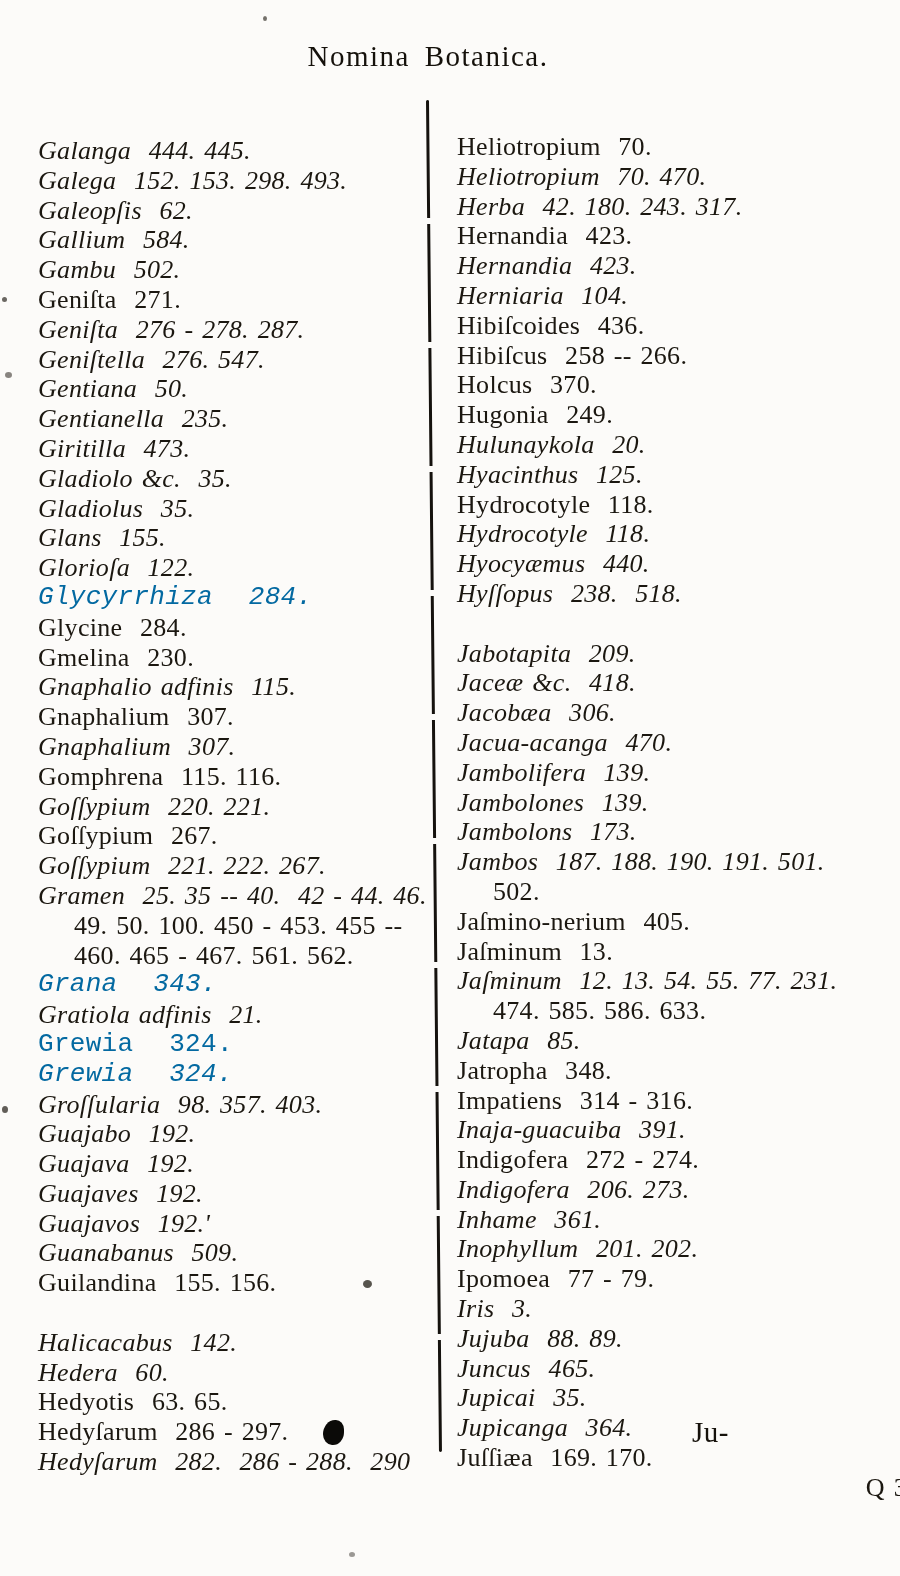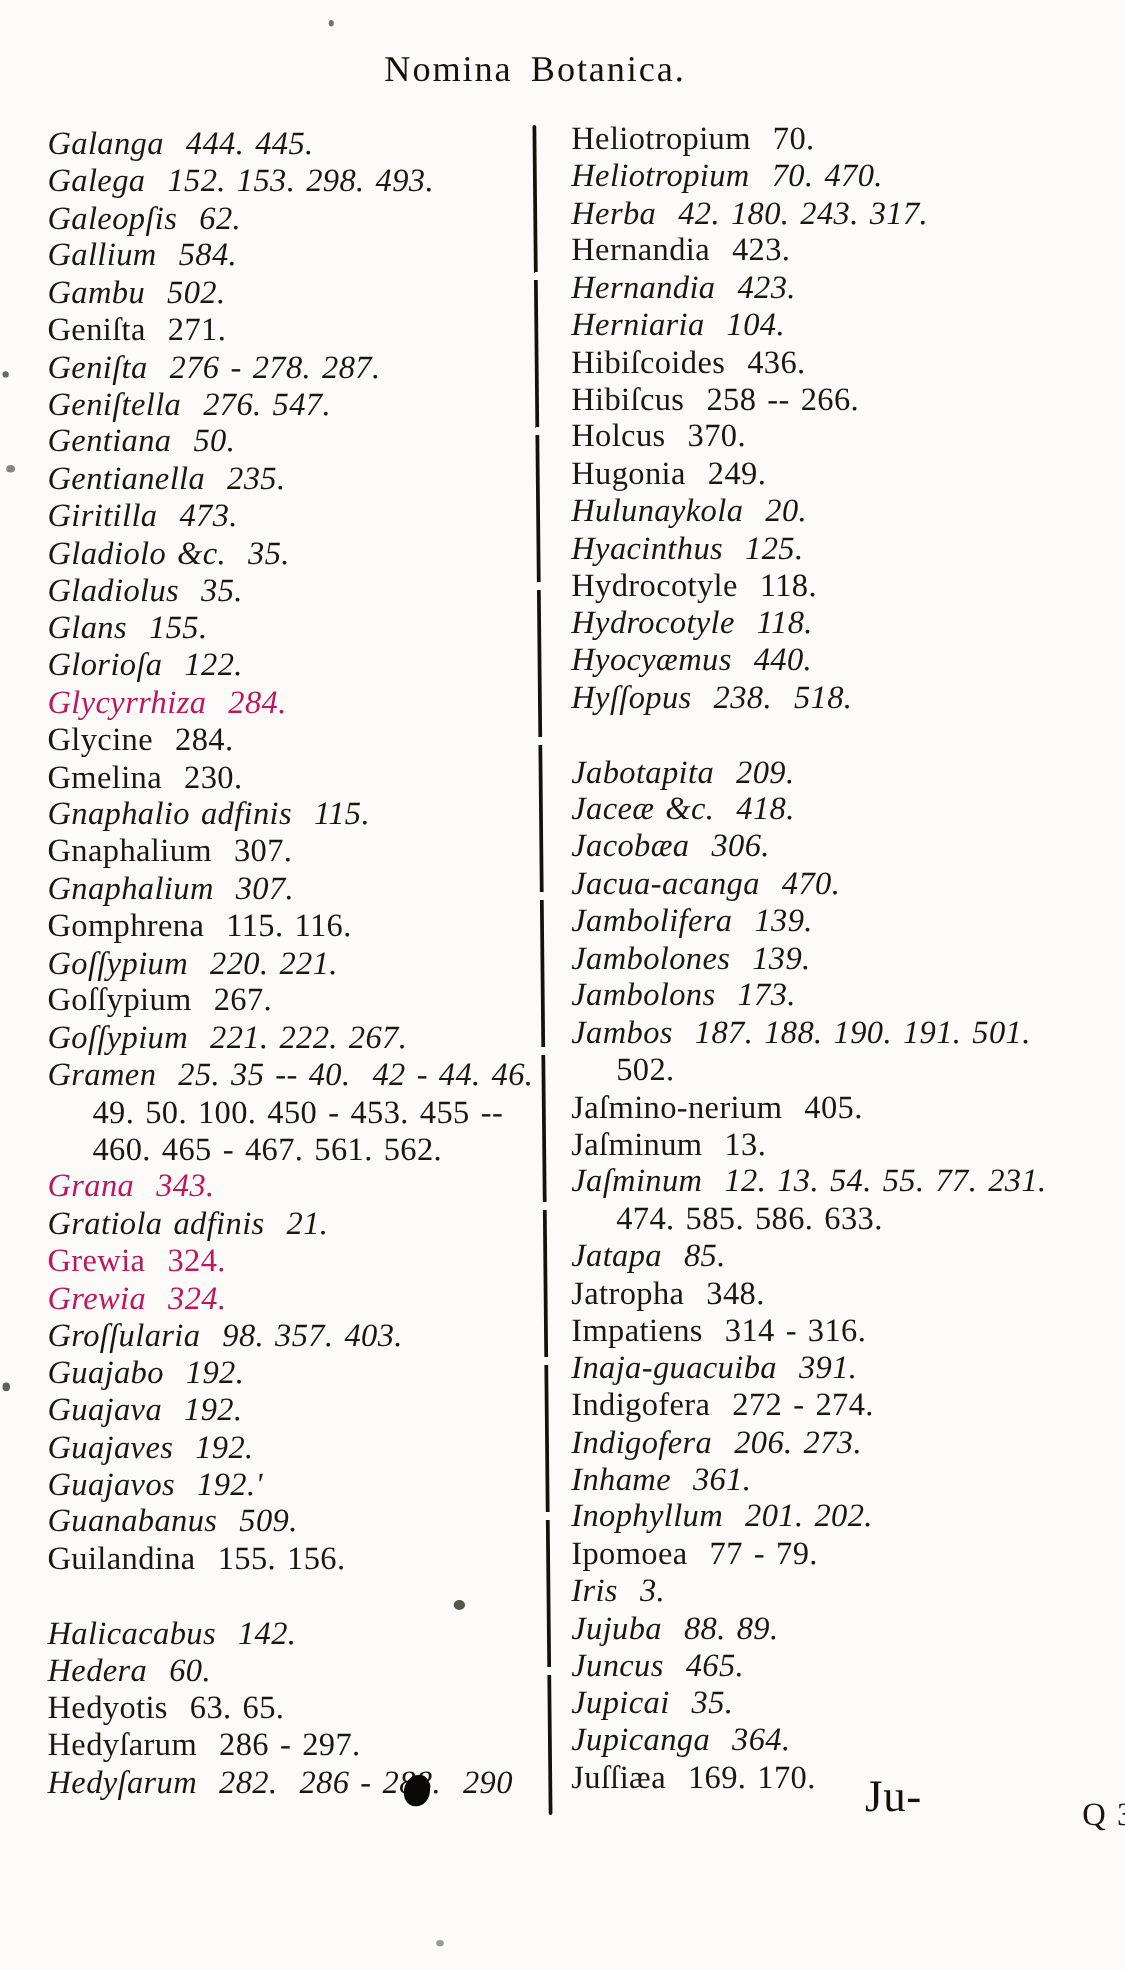--- a/index.html
+++ b/index.html
@@ -11,46 +11,46 @@
     position:relative;
     overflow:hidden;
   }
   .page-title{
     position:absolute;top:40px;left:-22px;width:900px;
     text-align:center;
     font-size:29px;letter-spacing:1.5px;word-spacing:6px;
     color:#15110b;
   }
   .col{
-    position:absolute;width:400px;
+    position:absolute;width:400px;margin-top:36px;
   }
   .col-left{left:38px;top:100px;}
   .col-right{left:457px;top:96px;width:450px;}
   .line{
     white-space:pre;
     min-height:29.8px;line-height:29.8px;
     font-size:26px;
     letter-spacing:0.3px;word-spacing:2px;
   }
   .it{font-style:italic;}
-  .faded{color:#be185d;}
+  .faded{color:#0369a1;font-family:Liberation Mono, monospace;}
   .ind1{padding-left:36px;}
   .ind2{padding-left:26px;text-align:right;}
   .divider{
     position:absolute;left:426px;top:100px;width:3px;height:1352px;
     background:repeating-linear-gradient(180deg,
       #15120e 0px,#15120e 118px,
       rgba(0,0,0,0) 118px,rgba(0,0,0,0) 124px);
     transform:rotate(-0.55deg);
     transform-origin:50% 0;
     border-radius:2px;
   }
   .catchword{
     position:absolute;left:692px;top:1416px;
-    font-size:36px;color:#15110b;letter-spacing:0.5px;
+    font-size:29px;color:#15110b;letter-spacing:0.5px;
   }
   .blot{
     position:absolute;left:323px;top:1420px;width:21px;height:25px;
     background:#0b0a08;border-radius:60% 40% 55% 45%;
   }
   .speck{position:absolute;background:#3a362f;border-radius:50%;}
   .s1{left:2px;top:297px;width:5px;height:5px;opacity:.75;}
   .s2{left:5px;top:372px;width:7px;height:6px;opacity:.6;}
   .s3{left:2px;top:1106px;width:6px;height:7px;opacity:.8;}
   .s4{left:363px;top:1280px;width:9px;height:8px;opacity:.85;}

